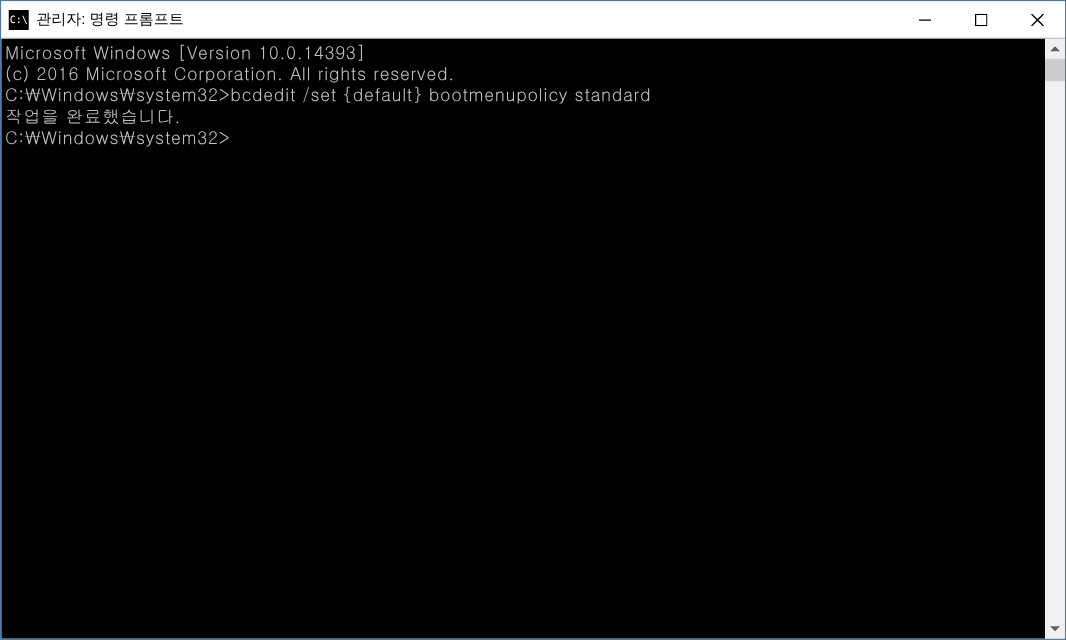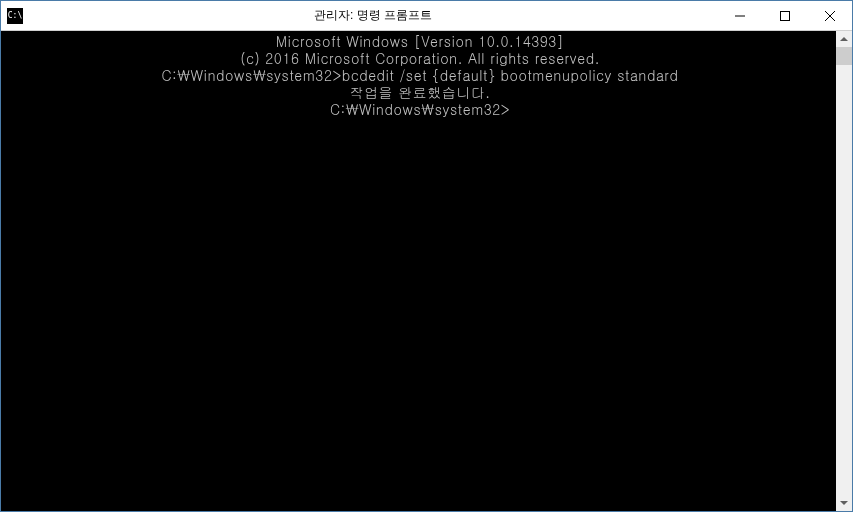--- a/index.html
+++ b/index.html
@@ -27,21 +27,20 @@
       align-items: center;
       justify-content: center;
       font-size: 8px;
       color: #fff;
       font-family: Consolas, monospace;
     }
     .titlebar-title {
       font-size: 12px;
       color: #000;
       flex: 1;
-      text-align: center;
     }
     .titlebar-controls {
       display: flex;
       height: 100%;
     }
     .titlebar-btn {
       width: 45px;
       height: 100%;
       display: flex;
       align-items: center;
@@ -59,21 +58,20 @@
     .console-content {
       flex: 1;
       padding: 2px 0 0 3px;
       font-family: "Consolas", "Gulim", monospace;
       font-size: 14px;
       line-height: 17px;
       color: #c0c0c0;
       white-space: pre;
       overflow: hidden;
       letter-spacing: 0.5px;
-      text-align: center;
     }
     .scrollbar {
       width: 16px;
       height: 100%;
       background: #f0f0f0;
       display: flex;
       flex-direction: column;
     }
     .scroll-arrow {
       height: 16px;

